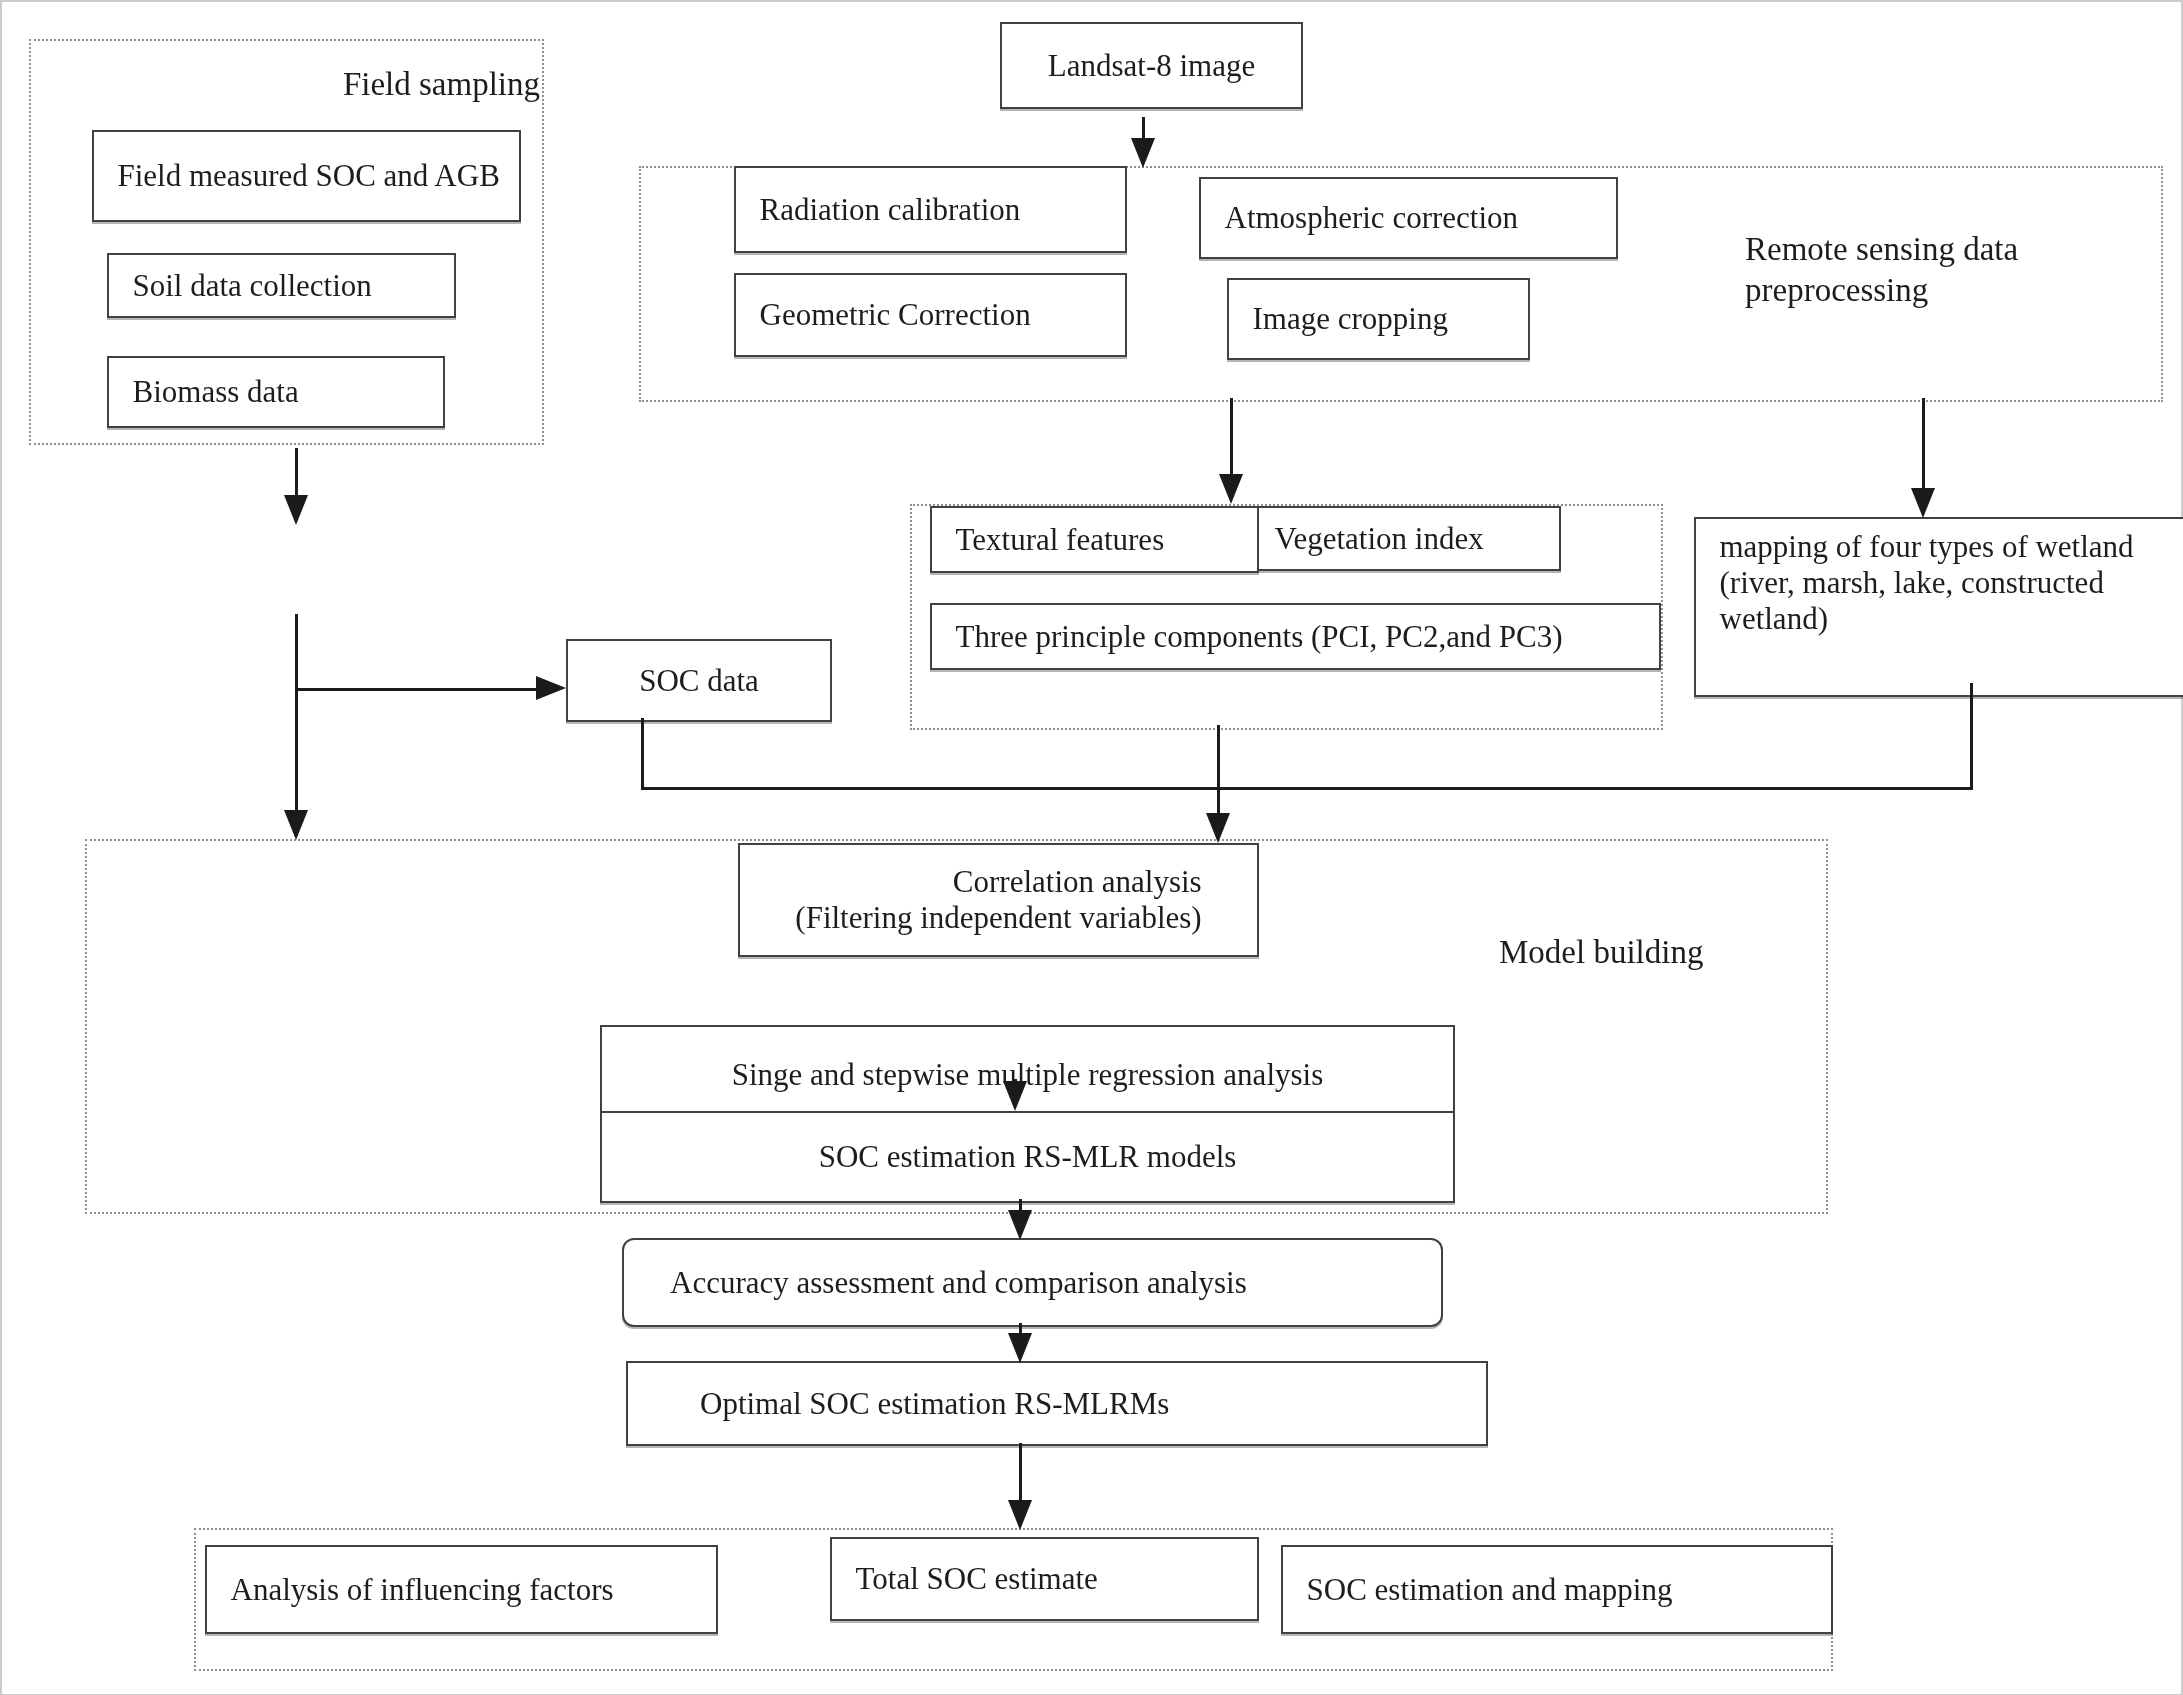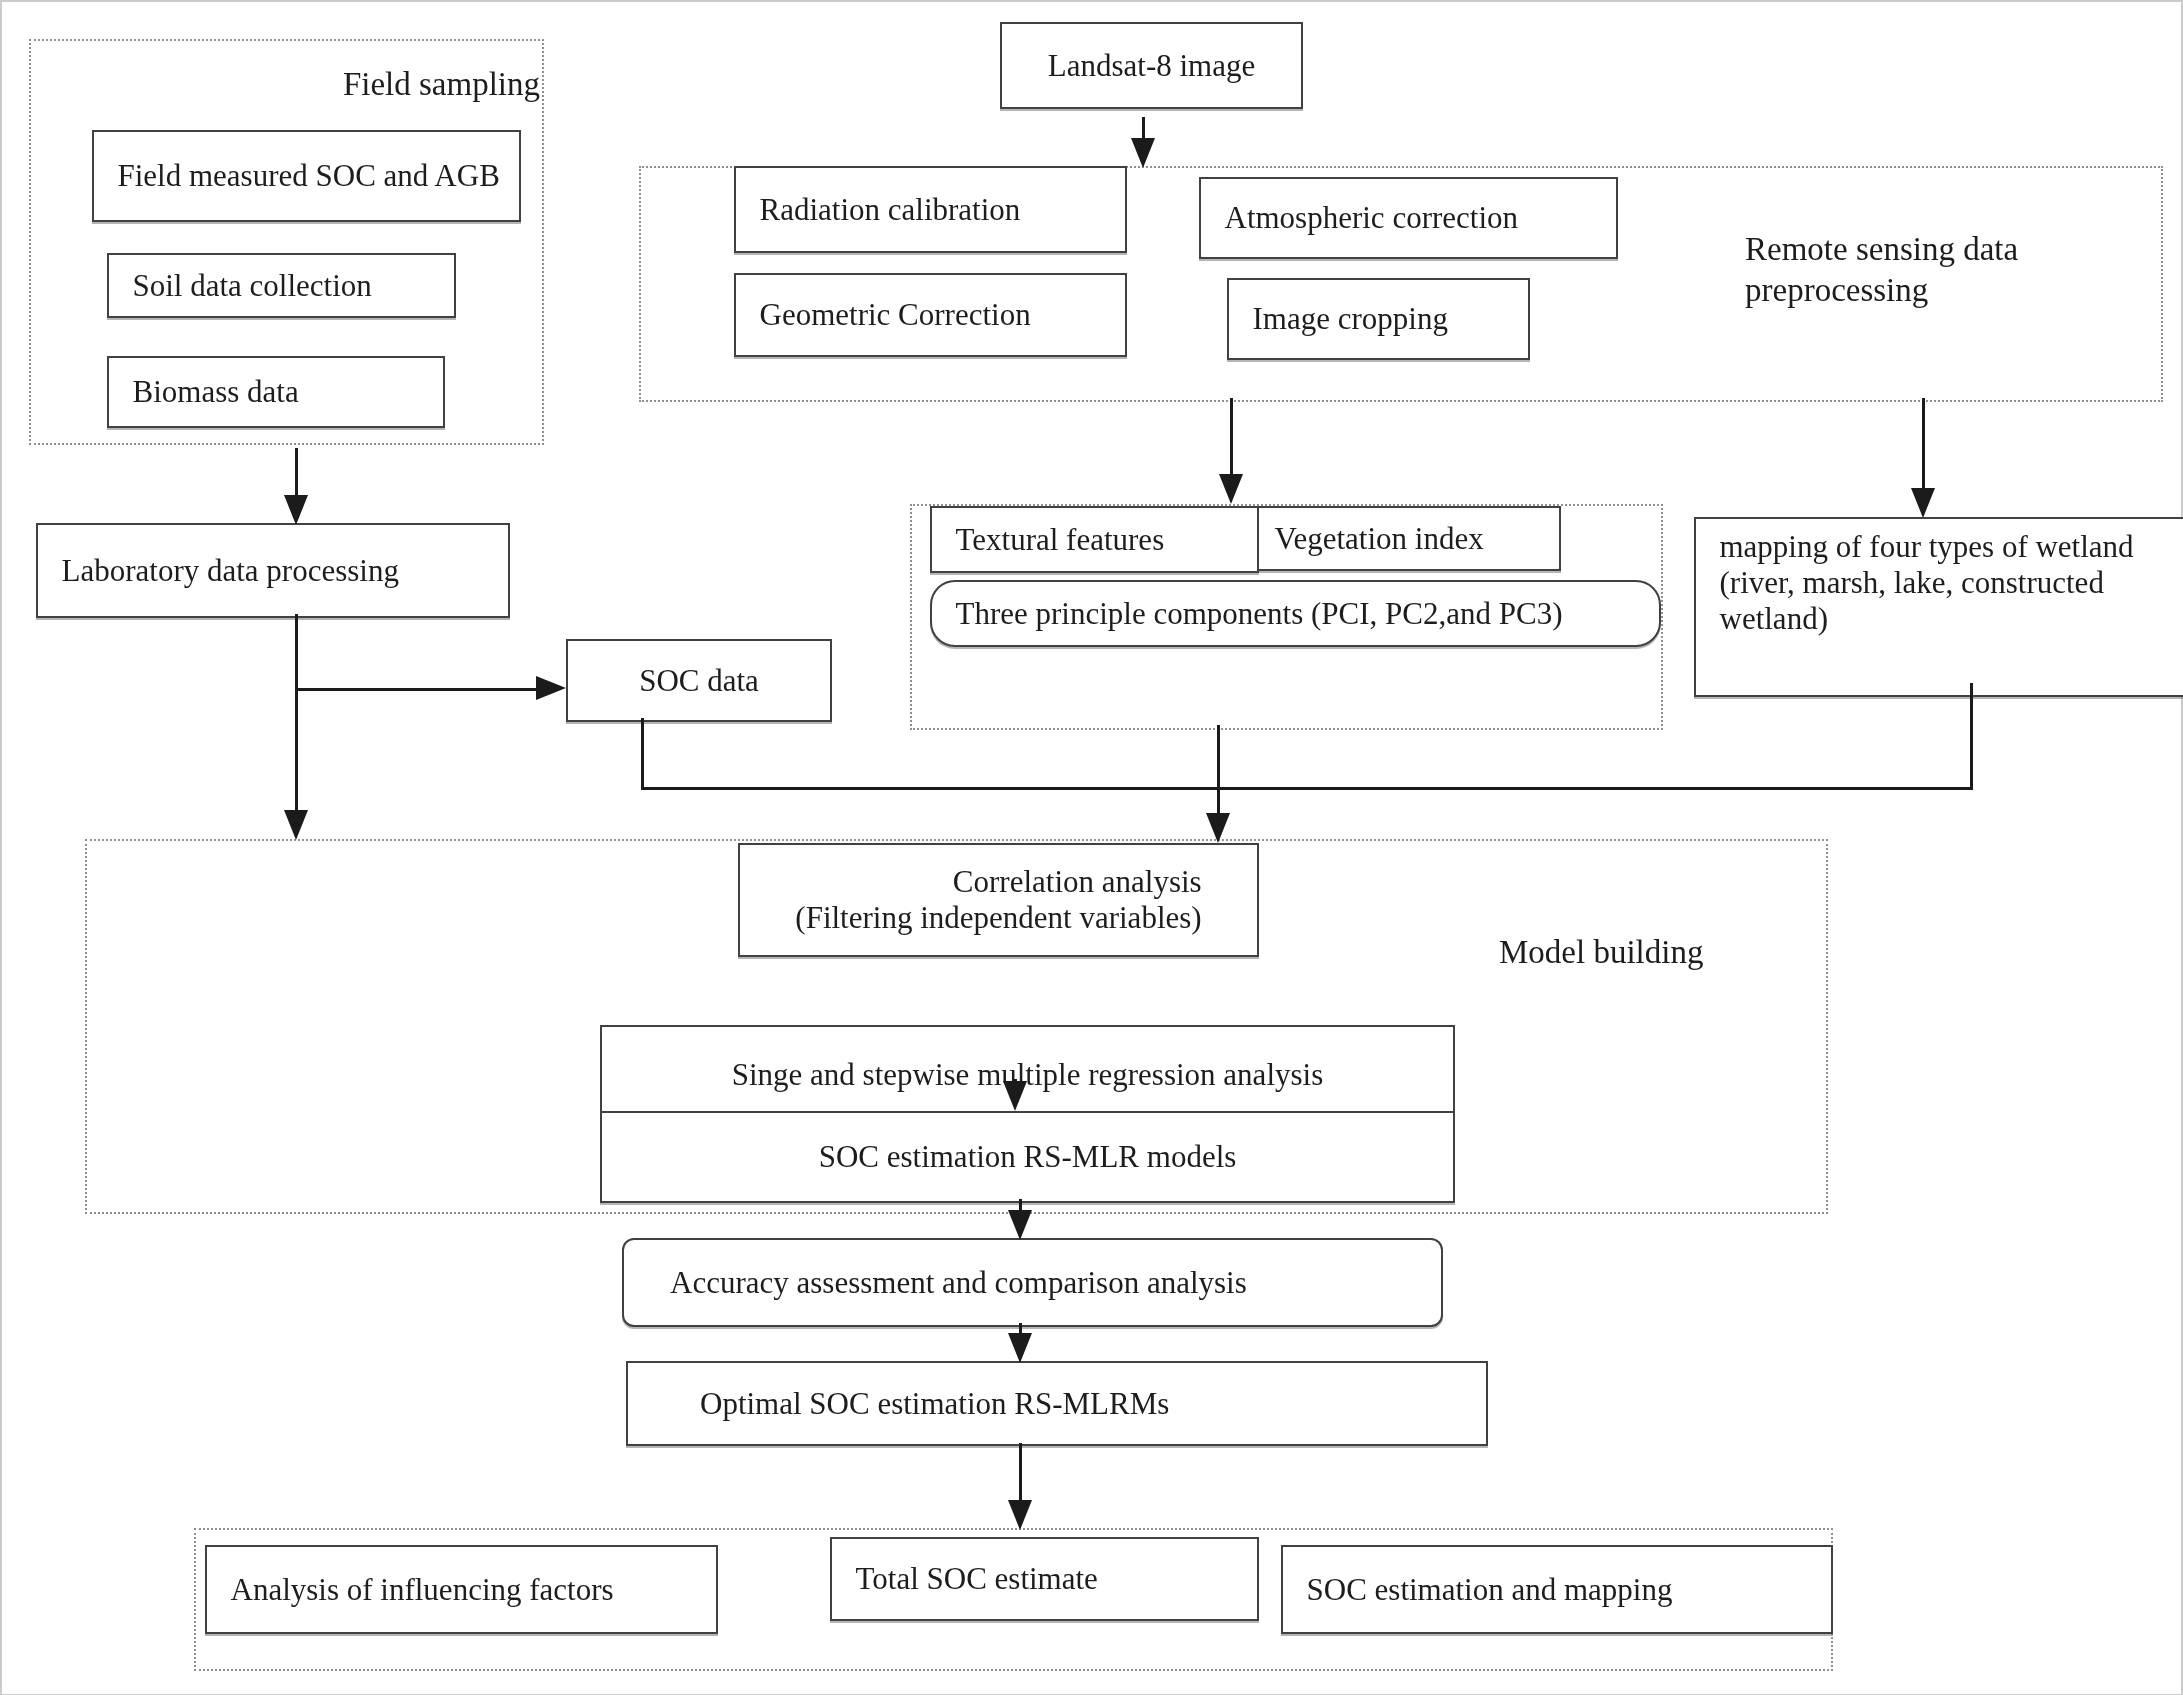--- a/index.html
+++ b/index.html
@@ -84,36 +84,33 @@
     <span>Geometric Correction</span>
   </div>
   <div class="box padl" style="left:1227px;top:278px;width:275px;height:78px;">
     <span>Image cropping</span>
   </div>
   <div class="label" style="left:1745px;top:229px;width:404px;">
     <span class="multiline">Remote sensing data</span>
     <span class="multiline">preprocessing</span>
   </div>
 
-  <div class="box padl" style="left:36px;top:523px;width:446px;height:91px;">
-    <span>Laboratory data processing</span>
-  </div>
 
   <div class="box center" style="left:566px;top:639px;width:262px;height:79px;">
     <span>SOC data</span>
   </div>
 
   <div class="dashed" style="left:910px;top:504px;width:749px;height:222px;"></div>
   <div class="box padl" style="left:1249px;top:506px;width:284px;height:61px;">
     <span>Vegetation index</span>
   </div>
   <div class="box padl" style="left:930px;top:506px;width:301px;height:63px;">
     <span>Textural features</span>
   </div>
-  <div class="box padl" style="left:930px;top:580px;width:703px;height:63px;border-radius:25px;">
+  <div class="box padl" style="left:930px;top:603px;width:703px;height:63px;">
     <span>Three principle components (PCI, PC2,and PC3)</span>
   </div>
 
   <div class="box" style="left:1694px;top:517px;width:463px;height:166px;align-items:flex-start;padding:10.4px 6.5px 0 23.5px;font-size:31px;">
     <span class="multiline">
       <span class="multiline">mapping of four types of wetland</span>
       <span class="multiline">(river, marsh, lake, constructed</span>
       <span class="multiline">wetland)</span>
     </span>
   </div>

